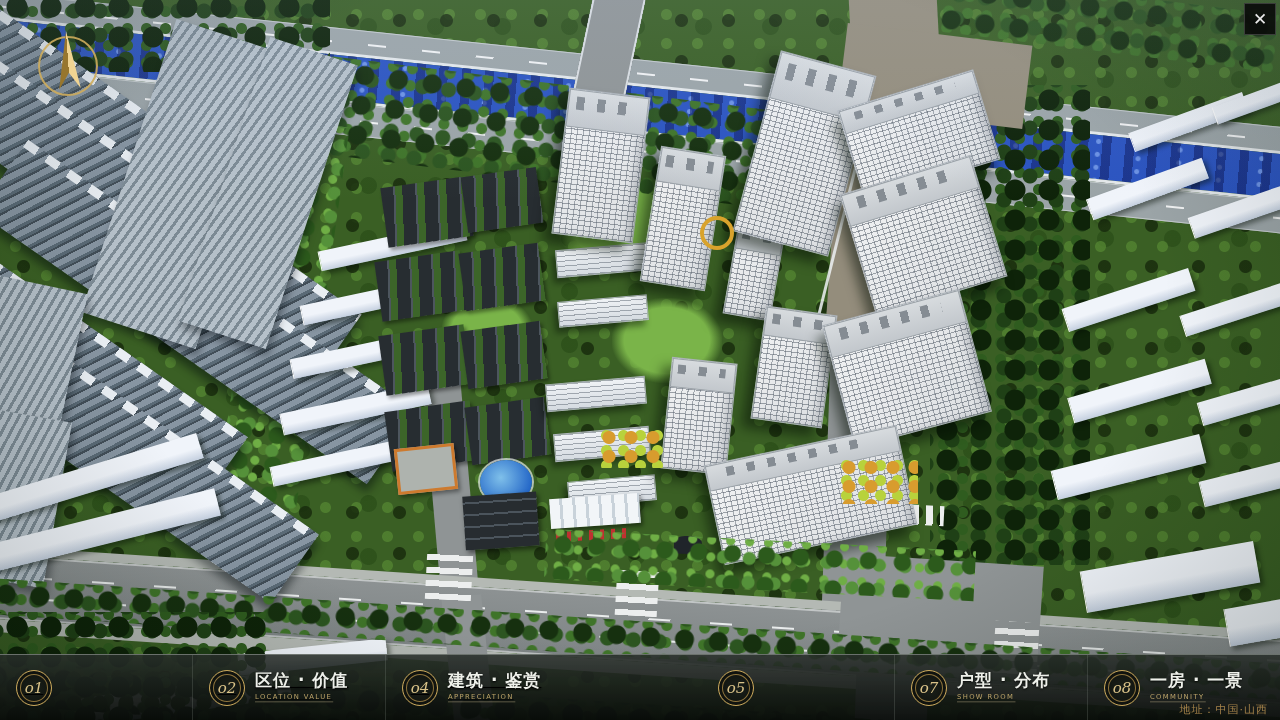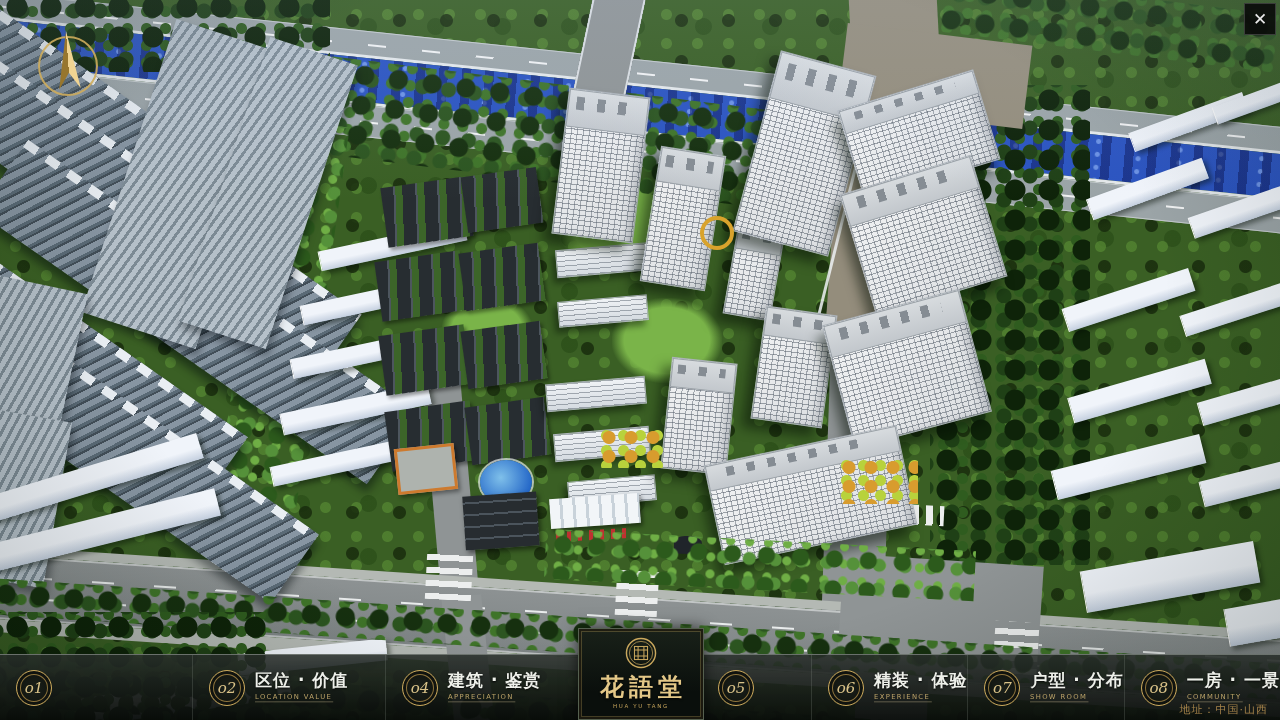--- a/index.html
+++ b/index.html
@@ -251,21 +251,21 @@
   <div class="p compass">
     <div class="needle"></div>
   </div>
 
   <div class="p close-btn">
     <span class="x">✕</span>
   </div>
 
   <div class="p navbar"></div>
 
-  <div class="nav-group" style="left:0;width:578px;">
+  <div class="nav-group" style="left:0;width:578px;text-decoration:underline;">
     <div class="nav-item">
       <div class="badge">
           <span>o1</span>
         </div>
     </div>
     <div class="nav-item">
       <div class="badge">
           <span>o2</span>
         </div>
       <div>
@@ -277,48 +277,25 @@
       <div class="badge">
           <span>o4</span>
         </div>
       <div>
           <div class="zh">建筑 · 鉴赏</div>
            <div class="en">APPRECIATION</div>
         </div>
     </div>
   </div>
 
-  <div class="p logo-panel">
-    <span>
-      <svg viewBox="0 0 44 44" width="32" height="32">
-        <circle cx="22" cy="22" r="20" fill="none" stroke="#caa85e" stroke-width="2"></circle>
-        <circle cx="22" cy="22" r="16" fill="none" stroke="#caa85e" stroke-width="1"></circle>
-        <g stroke="#caa85e" stroke-width="1.4" fill="none">
-          <rect x="13" y="13" width="18" height="18"></rect>
-          <path d="M18 13 v18 M26 13 v18 M13 18 h18 M13 26 h18"></path>
-        </g>
-      </svg>
-    </span>
-    <div class="logo-title">花語堂</div>
-    <div class="logo-tag">HUA YU TANG</div>
-  </div>
 
   <div class="nav-group" style="left:702px;width:578px;">
     <div class="nav-item">
       <div class="badge">
           <span>o5</span>
-        </div>
-    </div>
-    <div class="nav-item">
-      <div class="badge">
-          <span>o6</span>
-        </div>
-      <div>
-          <div class="zh">精装 · 体验</div>
-           <div class="en">EXPERIENCE</div>
         </div>
     </div>
     <div class="nav-item">
       <div class="badge">
           <span>o7</span>
         </div>
       <div>
           <div class="zh">户型 · 分布</div>
            <div class="en">SHOW ROOM</div>
         </div>

